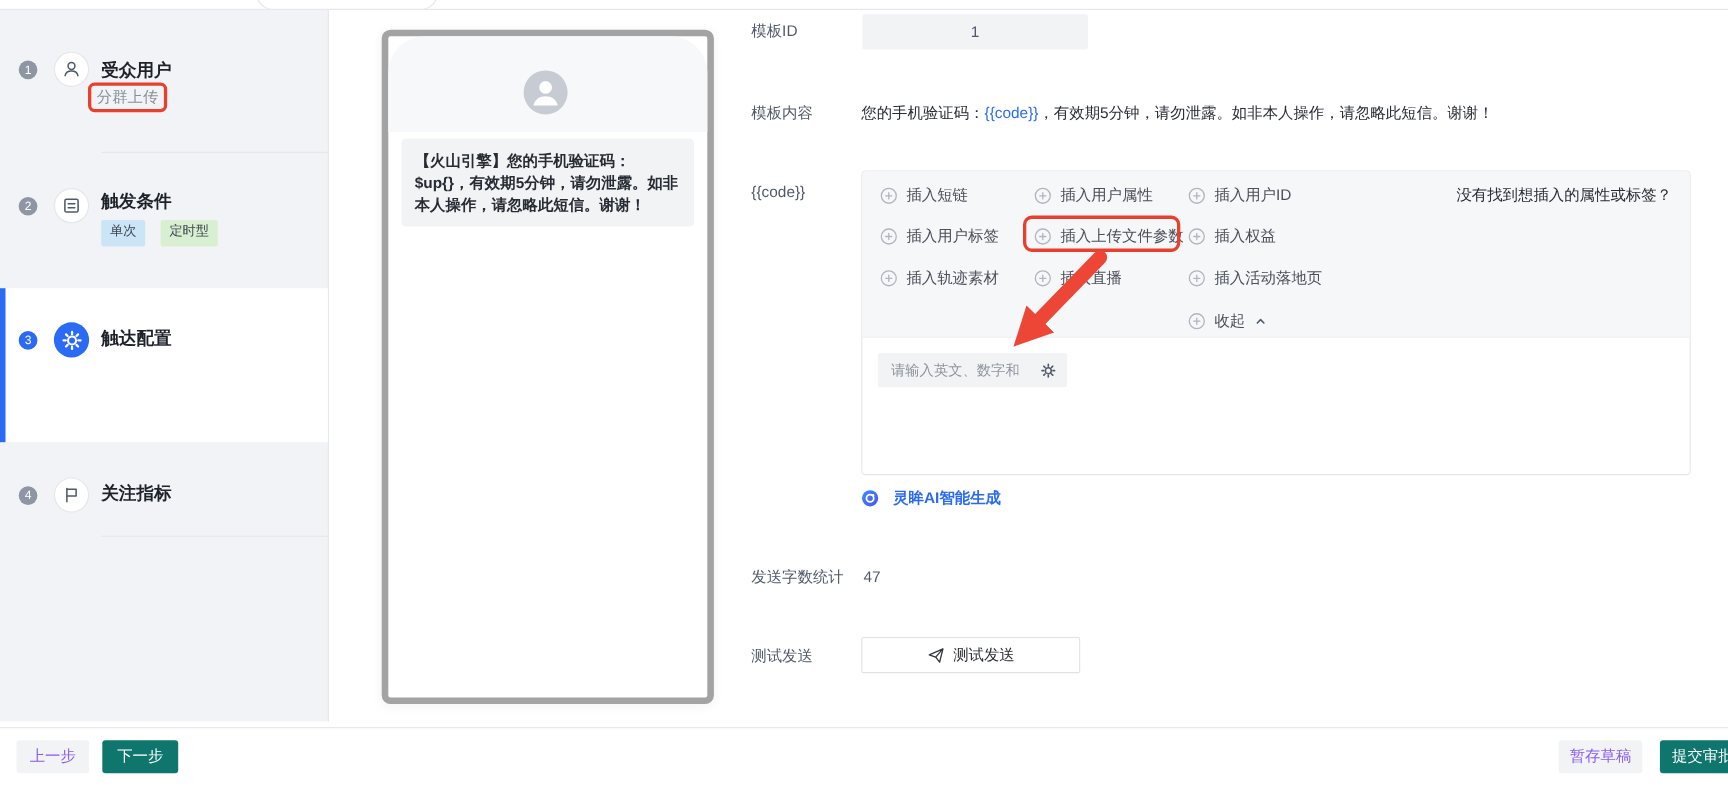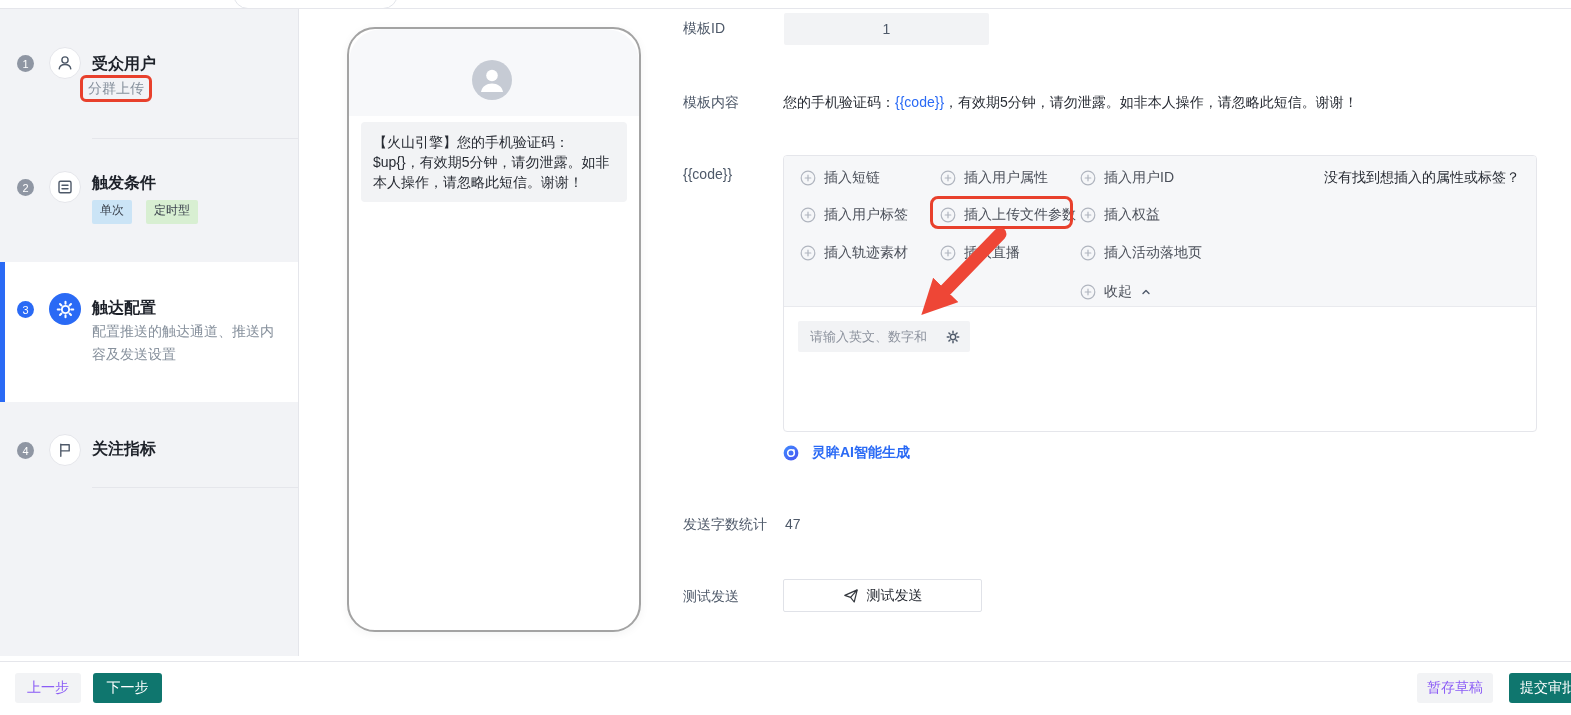--- a/index.html
+++ b/index.html
@@ -32,21 +32,21 @@
   .step-title{position:absolute;left:92px;font-size:16px;font-weight:bold;color:#1d2129;}
   .red-outline{border:3px solid #e8402c;border-radius:6px;}
   .seg-tag{position:absolute;left:80px;width:66px;height:21px;display:flex;align-items:center;
            justify-content:center;color:#86909c;font-size:14px;}
   .tagrow{position:absolute;left:92px;display:flex;gap:14px;}
   .tag{height:24px;line-height:20px;padding:0 8px;border-radius:2px;font-size:12px;color:#3c434e;}
   .step-desc{position:absolute;left:92px;width:190px;color:#86909c;font-size:14px;line-height:23px;}
 
   
   .phone{position:absolute;left:347px;top:27px;width:290px;height:601px;background:#fff;
-         border:2px solid #a3a3a3;border-radius:28px;box-shadow:0 2px 10px rgba(29,33,41,.05);}
+         border:6px solid #a3a3a3;border-radius:8px;box-shadow:0 2px 10px rgba(29,33,41,.05);font-weight:bold;}
   .phone-top{position:absolute;left:0;top:0;right:0;height:87px;background:#f7f8fa;border-radius:33px 33px 0 0;}
   .avatar{position:absolute;left:123px;top:31px;width:40px;height:40px;border-radius:50%;
           background:#c6cbd4;overflow:hidden;}
   .bubble{position:absolute;left:12px;top:93px;width:266px;box-sizing:border-box;background:#f2f3f5;
           border-radius:4px;padding:10px 12px;font-size:14px;line-height:20px;color:#272b33;}
 
   
   .flabel{position:absolute;left:683px;color:#4e5969;font-size:14px;white-space:nowrap;}
   .tid-input{position:absolute;left:784px;top:13px;width:201px;height:30px;background:#f2f3f5;border:none;
              border-radius:2px;text-align:center;color:#4e5969;font-size:14px;font-family:inherit;}
@@ -133,21 +133,20 @@
       <div class="badge blue" style="top:39px">3</div>
       <div class="icon-circle blue" style="top:31px">
         <svg width="19" height="19" viewBox="0 0 24 24" fill="none" stroke="#fff">
           <circle cx="12" cy="12" r="4.6" stroke-width="2.4"></circle>
           <g stroke-width="2.6" stroke-linecap="round">
             <path d="M19.2 12h2.6M17.09 17.09l1.84 1.84M12 19.2v2.6M6.91 17.09l-1.84 1.84M4.8 12H2.2M6.91 6.91 5.07 5.07M12 4.8V2.2M17.09 6.91l1.84-1.84"></path>
           </g>
         </svg>
       </div>
       <div class="step-title" style="top:36px">触达配置</div>
-      <div class="step-desc" style="top:58px">配置推送的触达通道、推送内容及发送设置</div>
     </div>
 
     <div class="step s4 hasdiv">
       <div class="badge" style="top:40px">4</div>
       <div class="icon-circle" style="top:32px">
         <svg width="18" height="18" viewBox="0 0 18 18" fill="none" stroke="#4e5969" stroke-width="1.4">
           <path d="M4.8 15.2V3.2" stroke-linecap="round"></path>
           <path d="M4.8 3.8h8.4v6.1H4.8" stroke-linejoin="round"></path>
         </svg>
       </div>

